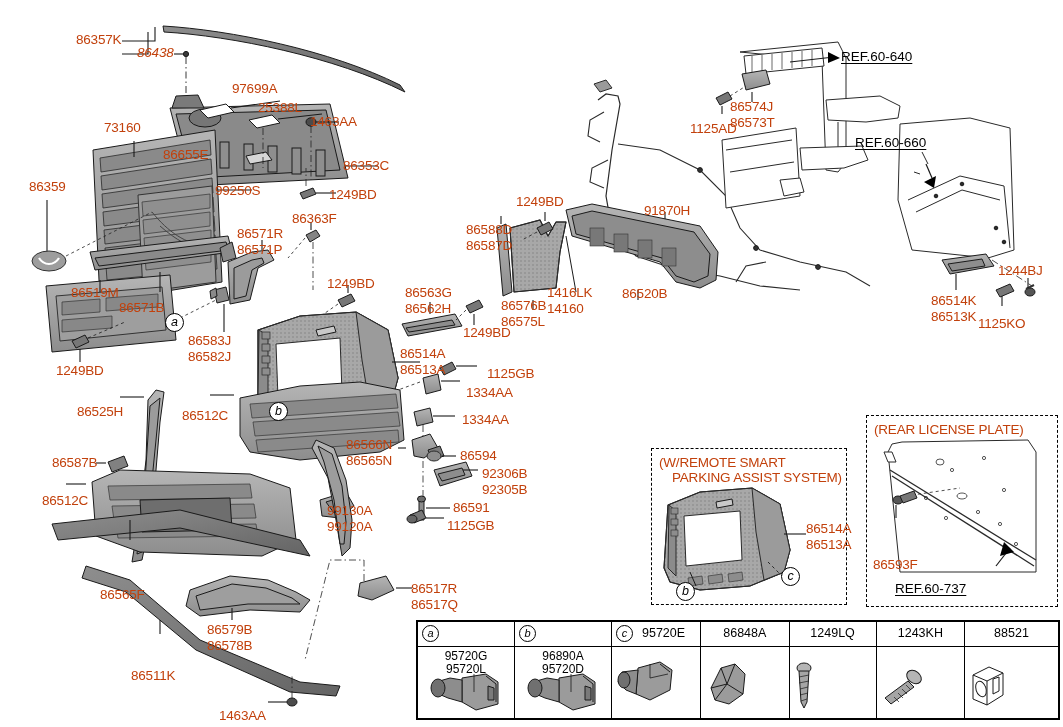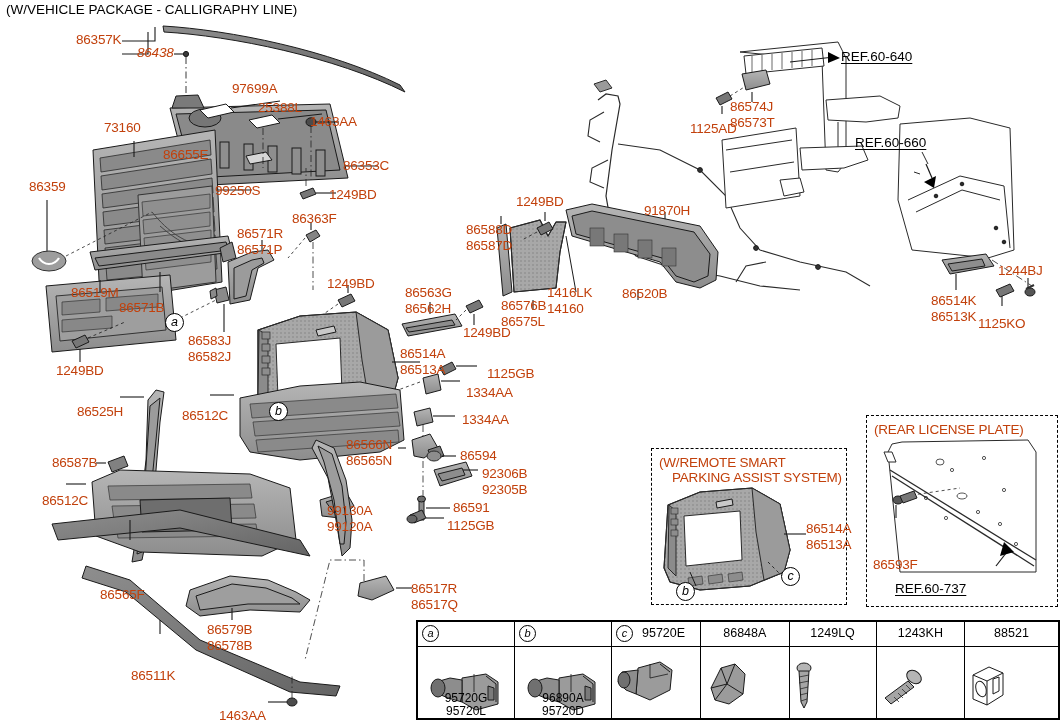--- a/index.html
+++ b/index.html
@@ -25,21 +25,21 @@
   #legend table{border-collapse:collapse;width:100%;height:100%;}
   #legend td{border:1px solid #000;text-align:center;vertical-align:middle;
              font-size:12.5px;padding:0;}
   .lgHead{height:22px;position:relative;}
   .lgBody{height:64px;position:relative;}
   .lgcirc{display:inline-block;width:15px;height:15px;border:1.2px solid #000;border-radius:50%;
           font-size:11px;line-height:14px;text-align:center;font-style:italic;
           position:absolute;left:4px;top:3px;}
   .lgnum{position:absolute;left:26px;top:4px;font-size:12.5px;}
   .lgnumC{position:absolute;left:0;right:0;top:4px;font-size:12.5px;}
-  .lgsub{position:absolute;left:0;right:0;top:3px;font-size:12px;line-height:13px;margin-top:42px;}
+  .lgsub{position:absolute;left:0;right:0;top:3px;font-size:12px;line-height:13px;}
   svg{display:block;}
   .psvg{position:absolute;left:0;top:0;pointer-events:none;}
 </style>
 </head>
 <body>
 
 <div id="stage">
 
   <svg class="psvg" width="1063" height="727" viewBox="0 0 1063 727">
     <defs>
@@ -392,21 +392,20 @@
     <path d="M906,496 L960,488" stroke="#222" stroke-width="0.8" stroke-dasharray="3,3"></path>
     <ellipse cx="898" cy="500" rx="5" ry="4" fill="#555"></ellipse>
     <path d="M900,496 L914,491 L917,498 L903,503 Z" fill="#777"></path>
     <path d="M896,505 L896,518" stroke-width="1.1"></path>
     <path d="M996,566 L1010,548" stroke-width="1.2"></path>
     <path d="M1004,542 L1014,552 L1000,556 Z" fill="#000" stroke="none"></path>
 
     </g>
   </svg>
 
-  <div class="hdr" style="left:6px;top:2px;">(W/VEHICLE PACKAGE - CALLIGRAPHY LINE)</div>
 
   <div class="lbl" style="left:76px;top:33px;">86357K</div>
   <div class="lbl" style="left:137px;top:46px;font-style:italic;">86438</div>
   <div class="lbl" style="left:232px;top:82px;">97699A</div>
   <div class="lbl" style="left:258px;top:101px;">25388L</div>
   <div class="lbl" style="left:310px;top:115px;">1463AA</div>
   <div class="lbl" style="left:104px;top:121px;">73160</div>
   <div class="lbl" style="left:163px;top:148px;">86655E</div>
   <div class="lbl" style="left:343px;top:159px;">86353C</div>
   <div class="lbl" style="left:215px;top:184px;">99250S</div>

